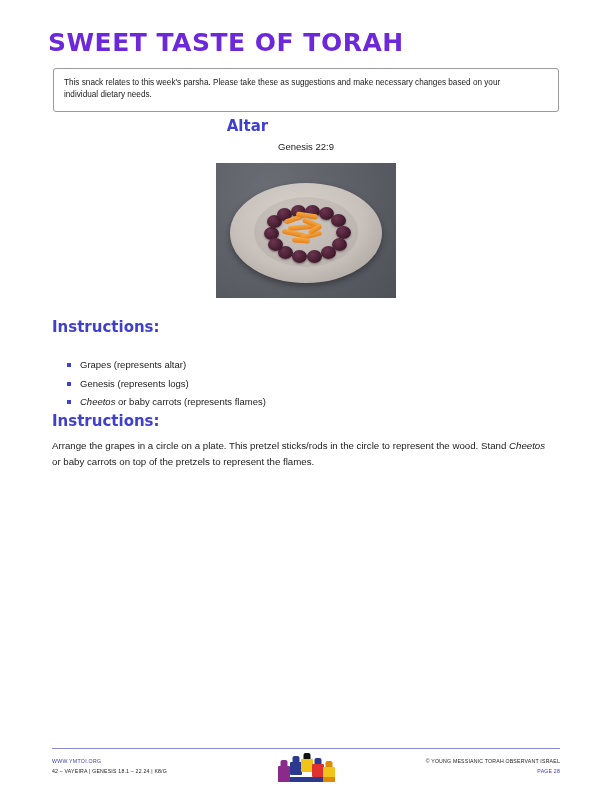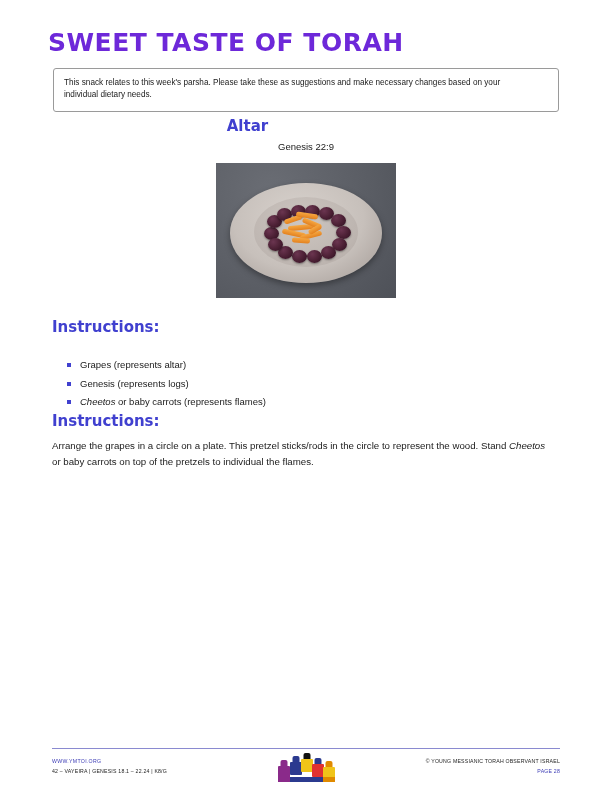--- a/index.html
+++ b/index.html
@@ -286,21 +286,21 @@
       <span>Genesis (represents logs)</span>
     </li>
     <li>
       <span class="bullet"></span>
       <em>Cheetos</em><span> or baby carrots (represents flames)</span>
     </li>
   </ul>
 
   <div class="section-head" id="instructions-head">Instructions:</div>
 
-  <div class="instructions"><span>Arrange the grapes in a circle on a plate. This pretzel sticks/rods in the circle to represent the wood. Stand </span><em>Cheetos</em><span> or baby carrots on top of the pretzels to individual the flames.</span></div>
+  <div class="instructions"><span>Arrange the grapes in a circle on a plate. This pretzel sticks/rods in the circle to represent the wood. Stand </span><em>Cheetos</em><span> or baby carrots on top of the pretzels to represent the flames.</span></div>
 
   <div class="footer-rule"></div>
 
   <div class="footer-left">
     <div>WWW.YMTOI.ORG</div>
     <div class="line2">42 – VAYEIRA  |  GENESIS 18.1 – 22.24  |  K8/G</div>
   </div>
 
   <div class="logo">
     <div class="fig" style="left:4px; width:12px; height:22px;">

